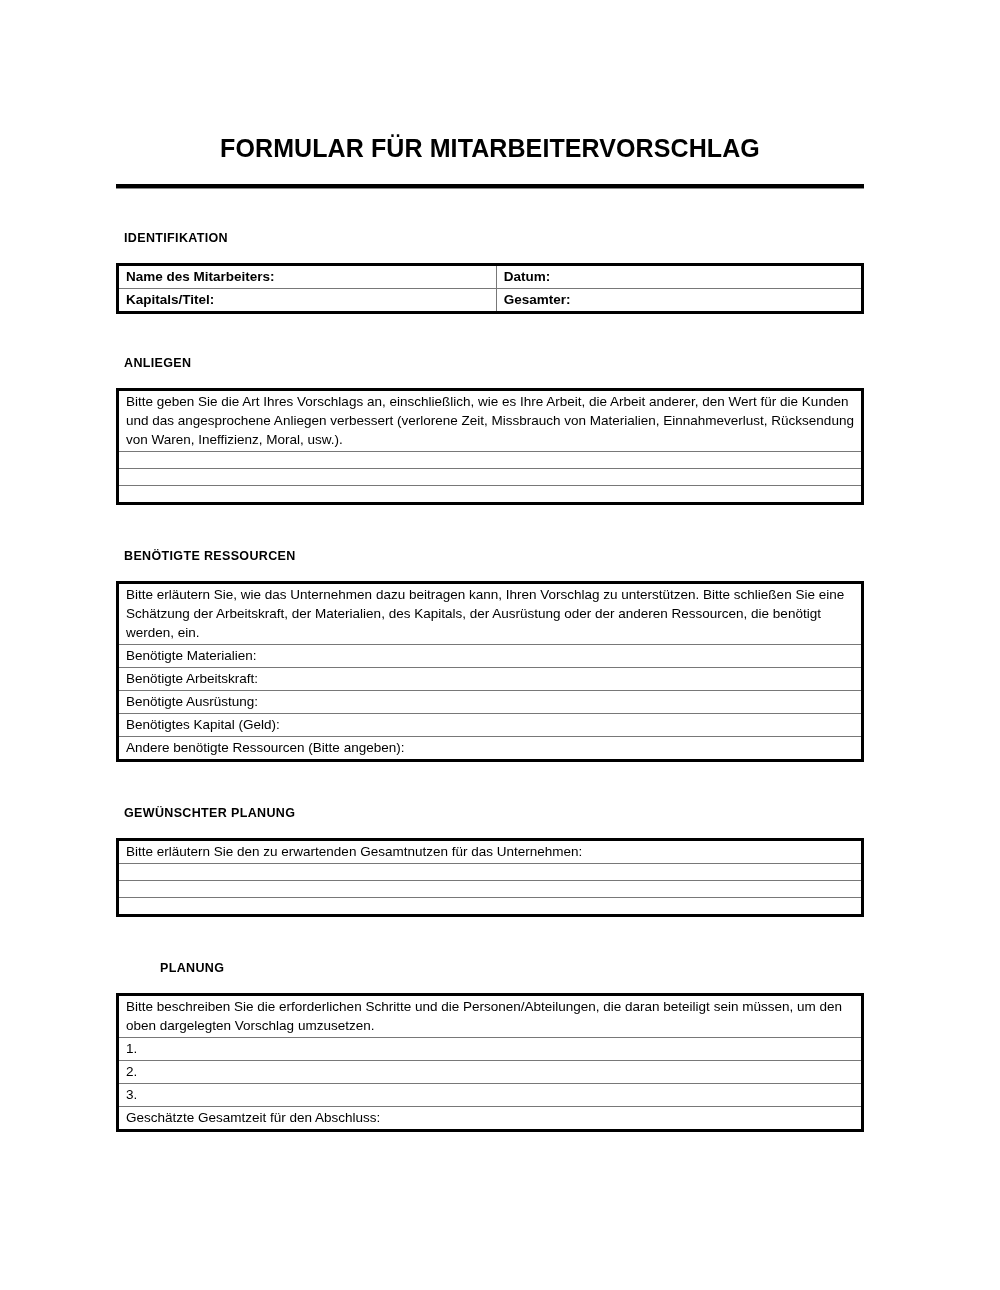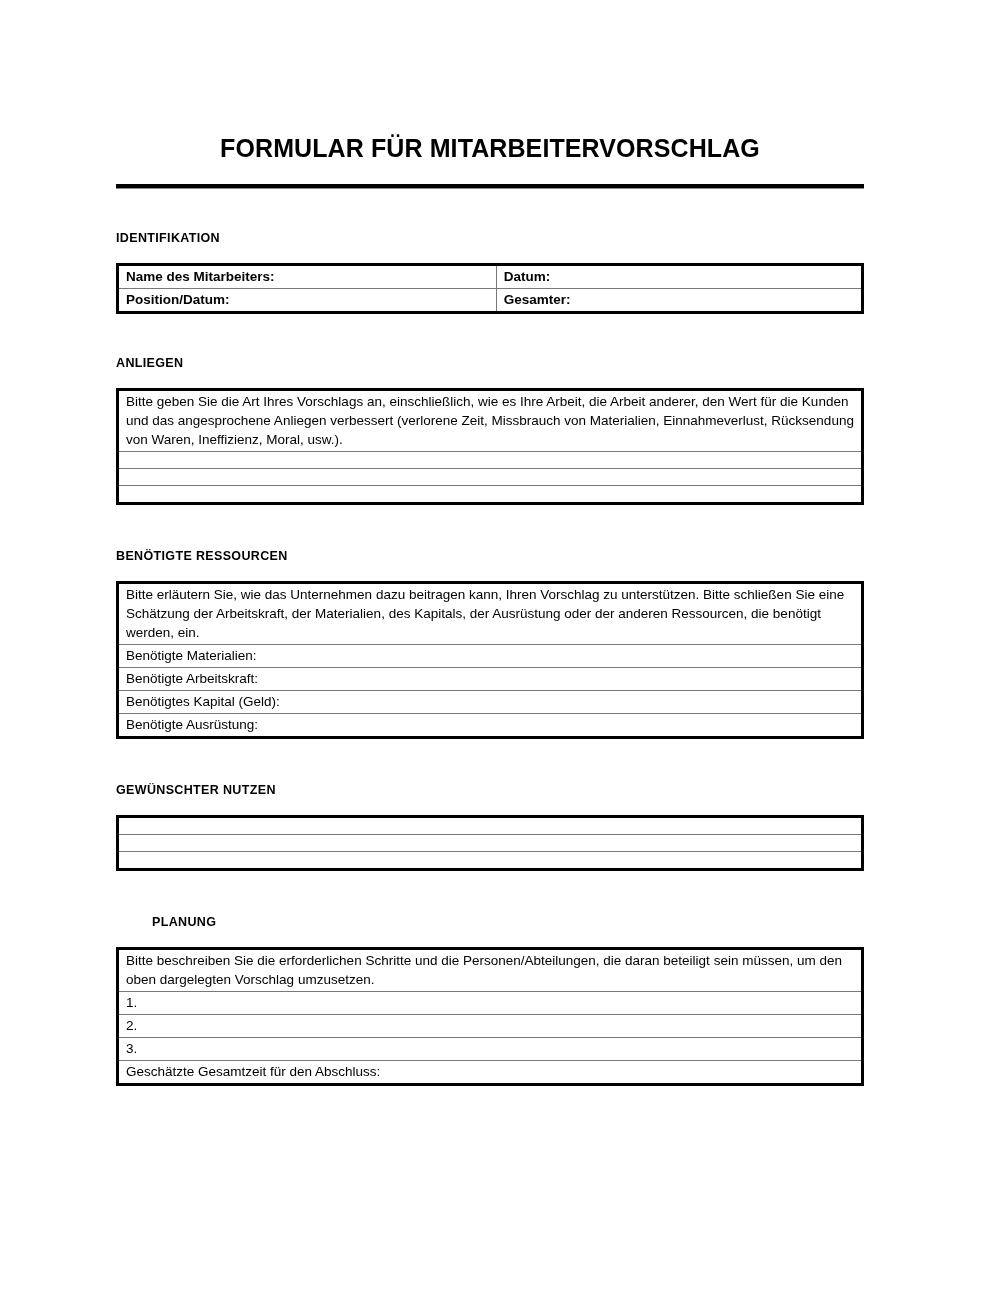--- a/index.html
+++ b/index.html
@@ -39,21 +39,21 @@
     height: 4px;
     background: #000000;
     border-bottom: 1px solid #8a8a8a;
   }
 
   
   .section-heading {
     font-size: 12.5px;
     font-weight: bold;
     letter-spacing: 0.35px;
-    margin: 0;
+    margin: 8px;
   }
   .sec-ident   { margin-top: 42px; }
   .sec-anl     { margin-top: 42px; }
   .sec-res     { margin-top: 44px; }
   .sec-ben     { margin-top: 44px; }
   .sec-plan    { margin-top: 44px; padding-left: 36px; }
 
   
   table.form {
     width: 100%;
@@ -90,21 +90,21 @@
   <div class="section-heading sec-ident">IDENTIFIKATION</div>
 
   <div class="tbl-wrap">
     <table class="form">
       <tbody>
         <tr>
           <td class="shade bold" style="width:48.7%">Name des Mitarbeiters:</td>
           <td class="shade bold">Datum:</td>
         </tr>
         <tr>
-          <td class="shade bold">Position/Datum:</td>
+          <td class="shade bold">Kapitals/Titel:</td>
           <td class="shade bold">Gesamter:</td>
         </tr>
       </tbody>
     </table>
   </div>
 
   <div class="section-heading sec-anl">ANLIEGEN</div>
 
   <div class="tbl-wrap">
     <table class="form">
@@ -133,34 +133,40 @@
         <tr>
           <td class="shade note">Bitte erläutern Sie, wie das Unternehmen dazu beitragen kann, Ihren Vorschlag zu unterstützen. Bitte schließen Sie eine Schätzung der Arbeitskraft, der Materialien, des Kapitals, der Ausrüstung oder der anderen Ressourcen, die benötigt werden, ein.</td>
         </tr>
         <tr>
           <td class="row-label">Benötigte Materialien:</td>
         </tr>
         <tr>
           <td class="row-label">Benötigte Arbeitskraft:</td>
         </tr>
         <tr>
+          <td class="row-label">Benötigte Ausrüstung:</td>
+        </tr>
+        <tr>
           <td class="row-label">Benötigtes Kapital (Geld):</td>
         </tr>
         <tr>
-          <td class="row-label">Benötigte Ausrüstung:</td>
-        </tr>
-      </tbody>
-    </table>
-  </div>
-
-  <div class="section-heading sec-ben">GEWÜNSCHTER NUTZEN</div>
-
-  <div class="tbl-wrap">
-    <table class="form">
-      <tbody>
+          <td class="row-label">Andere benötigte Ressourcen (Bitte angeben):</td>
+        </tr>
+      </tbody>
+    </table>
+  </div>
+
+  <div class="section-heading sec-ben">GEWÜNSCHTER PLANUNG</div>
+
+  <div class="tbl-wrap">
+    <table class="form">
+      <tbody>
+        <tr>
+          <td class="shade row-label">Bitte erläutern Sie den zu erwartenden Gesamtnutzen für das Unternehmen:</td>
+        </tr>
         <tr>
           <td class="blank"></td>
         </tr>
         <tr>
           <td class="blank"></td>
         </tr>
         <tr>
           <td class="blank"></td>
         </tr>
       </tbody>

